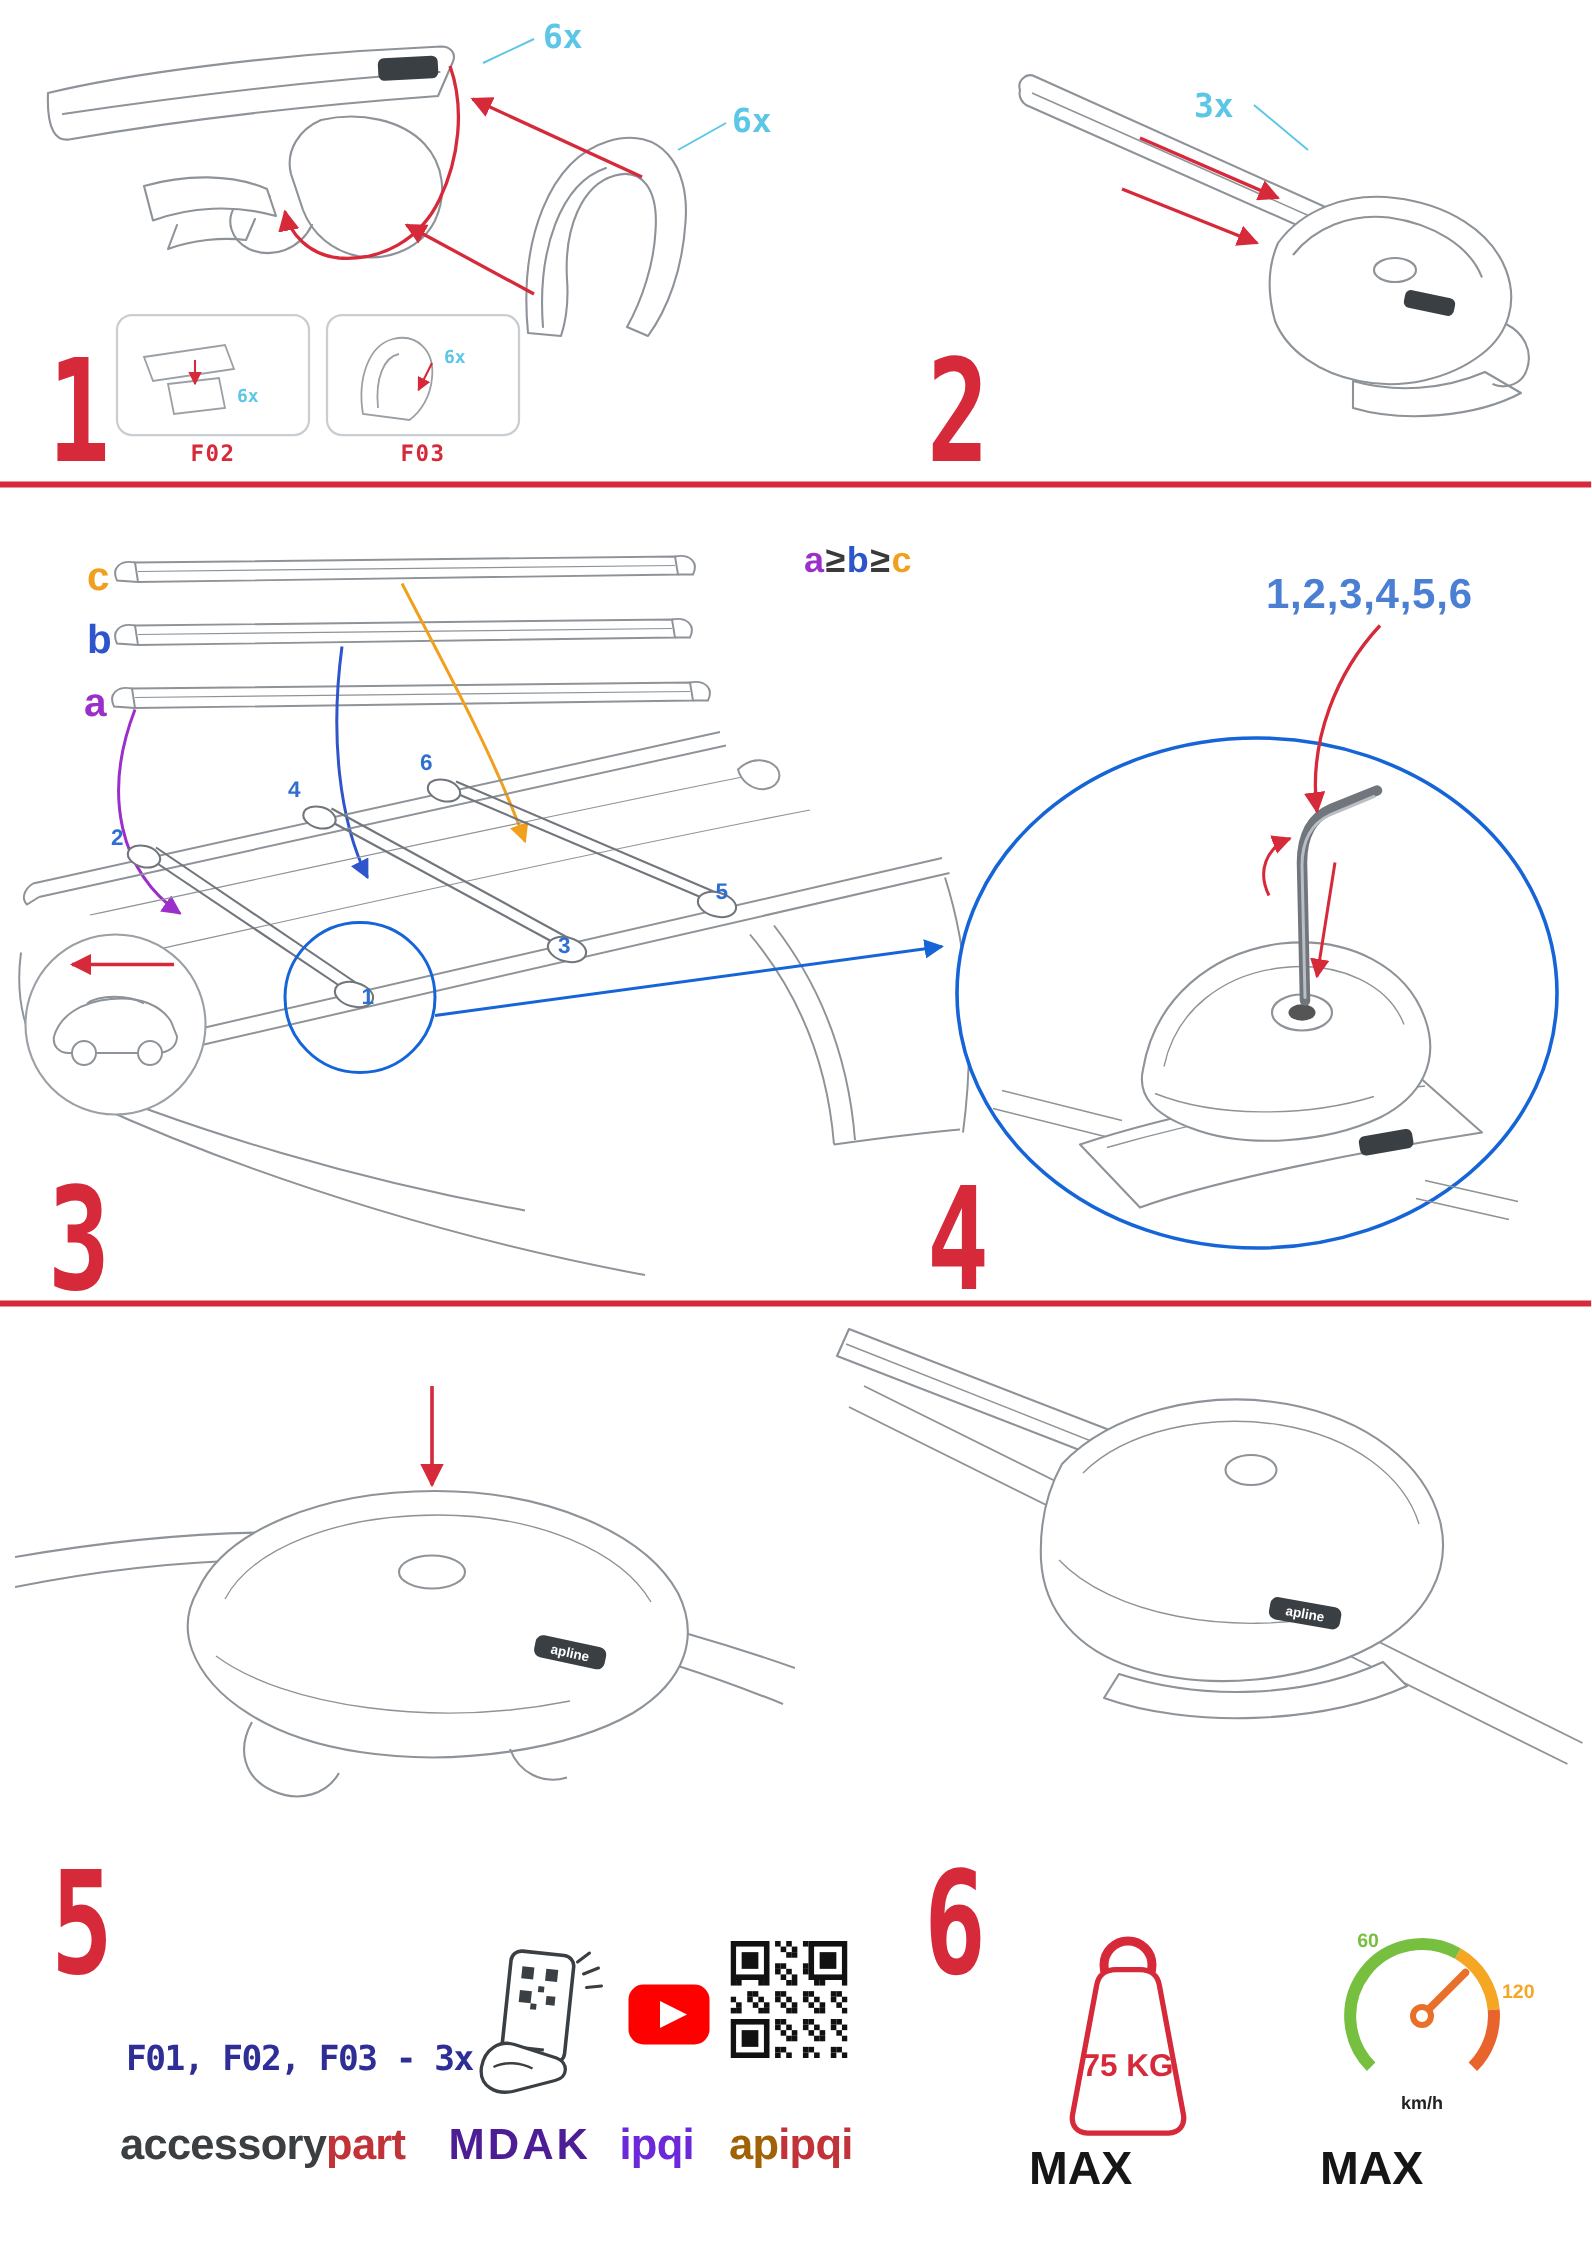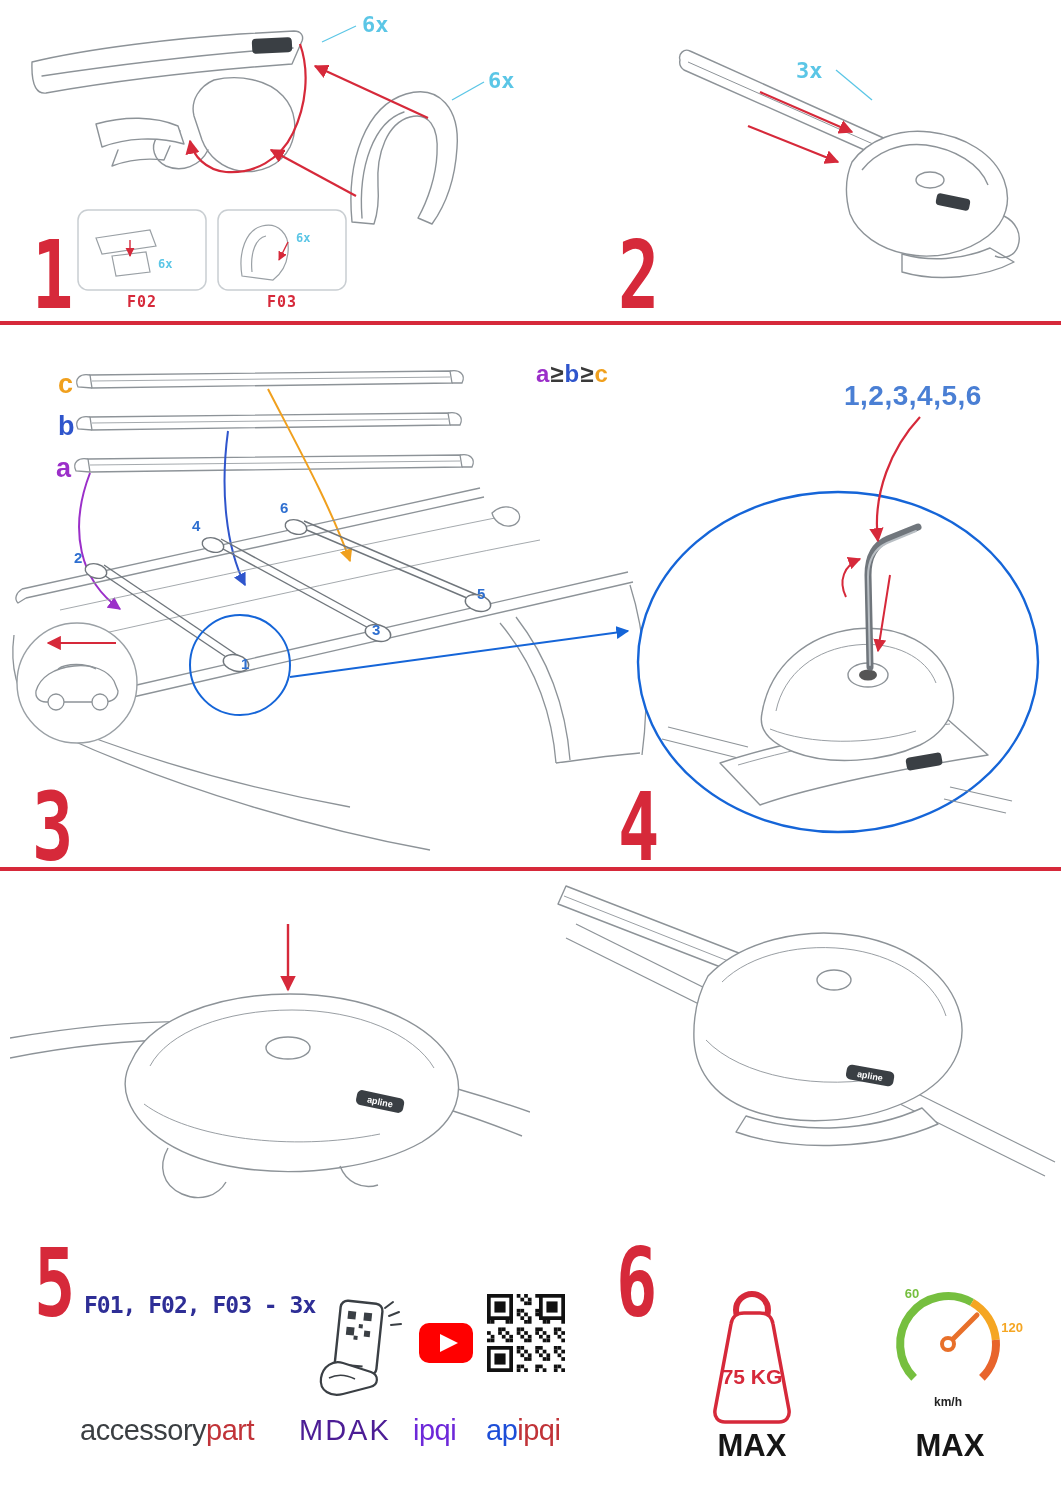--- a/index.html
+++ b/index.html
@@ -13,25 +13,25 @@
              transform:scale(0.78,1.08); transform-origin:left top; }
   .cyan-qty { font:bold 22px "DejaVu Sans Mono", monospace; fill:#5bc6e6; }
   .cyan-qty.sm { font-size:12px; }
   .fcode { font:bold 15px "DejaVu Sans Mono", monospace; fill:#d6293a; letter-spacing:1px; }
   .bar-letter { font:bold 27px "Liberation Sans", sans-serif; }
   .pos-num { font:bold 15px "Liberation Sans", sans-serif; fill:#2e6fd0; }
   .formula { position:absolute; font:bold 24px "Liberation Sans", sans-serif; letter-spacing:1px; }
   .sequence { position:absolute; font:bold 28px "Liberation Sans", sans-serif; color:#4a7fd4; letter-spacing:.5px; }
   .big-one  { position:absolute; font:bold 48px "Liberation Sans", sans-serif; color:#1565d8; }
   .parts-line { position:absolute; font:bold 23px "DejaVu Sans Mono", monospace; color:#2e2e96; letter-spacing:-1px; }
-  .max-label { position:absolute; font:bold 31px "Liberation Sans", sans-serif; color:#161616; text-align:center; }
+  .max-label { position:absolute; font:bold 31px "Liberation Sans", sans-serif; color:#161616; text-align:left; }
   .kg-text { font:bold 21px "Liberation Sans", sans-serif; fill:#d6293a; }
   .gauge-num { font:bold 13px "Liberation Sans", sans-serif; }
   .kmh { font:bold 12px "Liberation Sans", sans-serif; fill:#222; }
-  .logo { position:absolute; font-weight:normal; font-size:29px; letter-spacing:-.5px; }
+  .logo { position:absolute; font-weight:bold; font-size:29px; letter-spacing:-.5px; }
 </style>
 </head>
 <body>
 
 <div id="sheet">
 
   <svg width="0" height="0" style="position:absolute">
     <defs>
       <marker id="ar-red" viewBox="0 0 10 10" refX="9" refY="5" markerWidth="6.5" markerHeight="6.5" orient="auto">
           <path d="M0,0 L10,5 L0,10 Z" fill="#d6293a"></path>
@@ -287,21 +287,21 @@
         <path d="M166,160 C200,196 280,212 352,196" stroke-width=".9" fill="none"></path>
         <ellipse cx="294" cy="100" rx="17" ry="10"></ellipse>
         <path d="M206,236 C262,254 330,252 382,228 L398,244 C340,270 252,272 196,252 Z"></path>
       </g>
       <g transform="rotate(10 330 196)">
         <rect x="306" y="188" width="48" height="15" rx="5" fill="#3a3f44"></rect>
         <text x="330" y="199" text-anchor="middle" style="font:bold 9px 'Liberation Sans',sans-serif" fill="#fff">apline</text>
       </g>
     </svg>
 
-    <div class="parts-line" style="left:84px;top:1292px">F01, F02, F03 - 3x</div>
+    <div class="parts-line" style="left:84px;top:1360px">F01, F02, F03 - 3x</div>
 
     <svg class="abs" style="left:313px;top:1298px" width="92" height="102" viewBox="0 0 92 102">
       <g transform="rotate(6 45 45)">
         <rect x="24" y="4" width="42" height="72" rx="7" fill="#fff" stroke="#3a3f44" stroke-width="2.4"></rect>
         <g fill="#3a3f44">
           <rect x="32" y="14" width="8" height="8"></rect>
             <rect x="48" y="14" width="8" height="8"></rect>
           <rect x="32" y="30" width="8" height="8"></rect>
             <rect x="44" y="26" width="4" height="4"></rect>
           <rect x="50" y="32" width="6" height="6"></rect>
@@ -423,21 +423,21 @@
           <rect x="59.42857142857143" y="7.428571428571429" width="11.142857142857142" height="11.142857142857142"></rect>
           <rect x="1.8571428571428572" y="53.857142857142854" width="22.285714285714285" height="22.285714285714285" fill="none" stroke="#111" stroke-width="3.7142857142857144"></rect>
           <rect x="7.428571428571429" y="59.42857142857143" width="11.142857142857142" height="11.142857142857142"></rect>
         </g>
       </svg>
 
     <div>
       <div class="logo" style="left:80px;top:1414px"><span style="color:#3b3f42">accessory</span><span style="color:#c13338">part</span></div>
       <div class="logo" style="left:299px;top:1414px;color:#4c1d95;letter-spacing:2px">MDAK</div>
       <div class="logo" style="left:413px;top:1414px;color:#6d28d9">ipqi</div>
-      <div class="logo" style="left:486px;top:1414px"><span style="color:#1d4ed8">ap</span><span style="color:#c13338">ipqi</span></div>
+      <div class="logo" style="left:486px;top:1414px"><span style="color:#a16207">ap</span><span style="color:#c13338">ipqi</span></div>
     </div>
   </div>
 
   <div>
     <div class="stepnum" style="left:616px;top:1240px">6</div>
 
     <svg class="abs" style="left:686px;top:1282px" width="132" height="142" viewBox="0 0 132 142">
       <circle cx="66" cy="28" r="16" fill="none" stroke="#d6293a" stroke-width="6"></circle>
       <path d="M29,128 L45,42 C46,35 51,31 58,31 L74,31 C81,31 86,35 87,42 L103,128 C104,135 100,140 93,140 L39,140 C32,140 28,135 29,128 Z" fill="#fff" stroke="#d6293a" stroke-width="3.5" stroke-linejoin="round"></path>
       <text x="66" y="102" text-anchor="middle" class="kg-text">75 KG</text>

